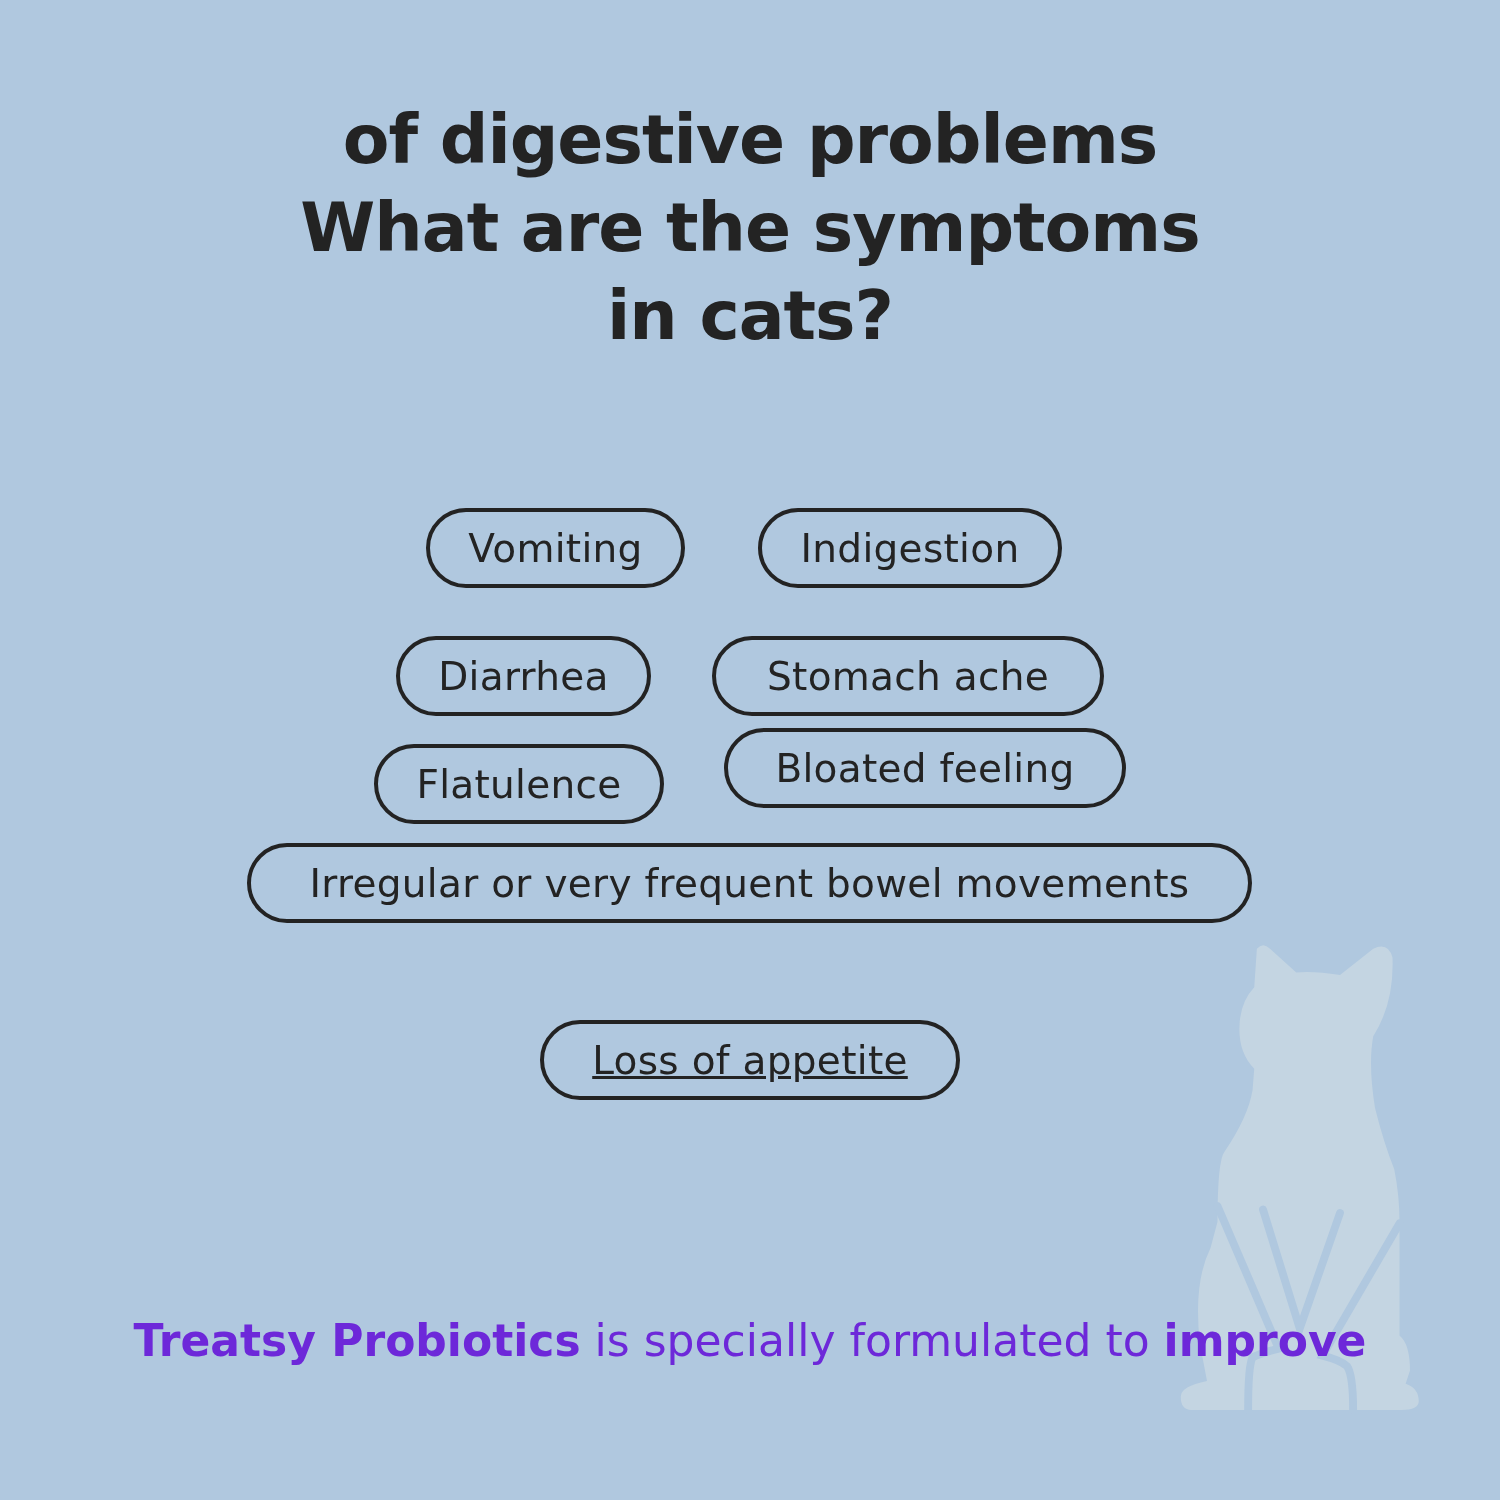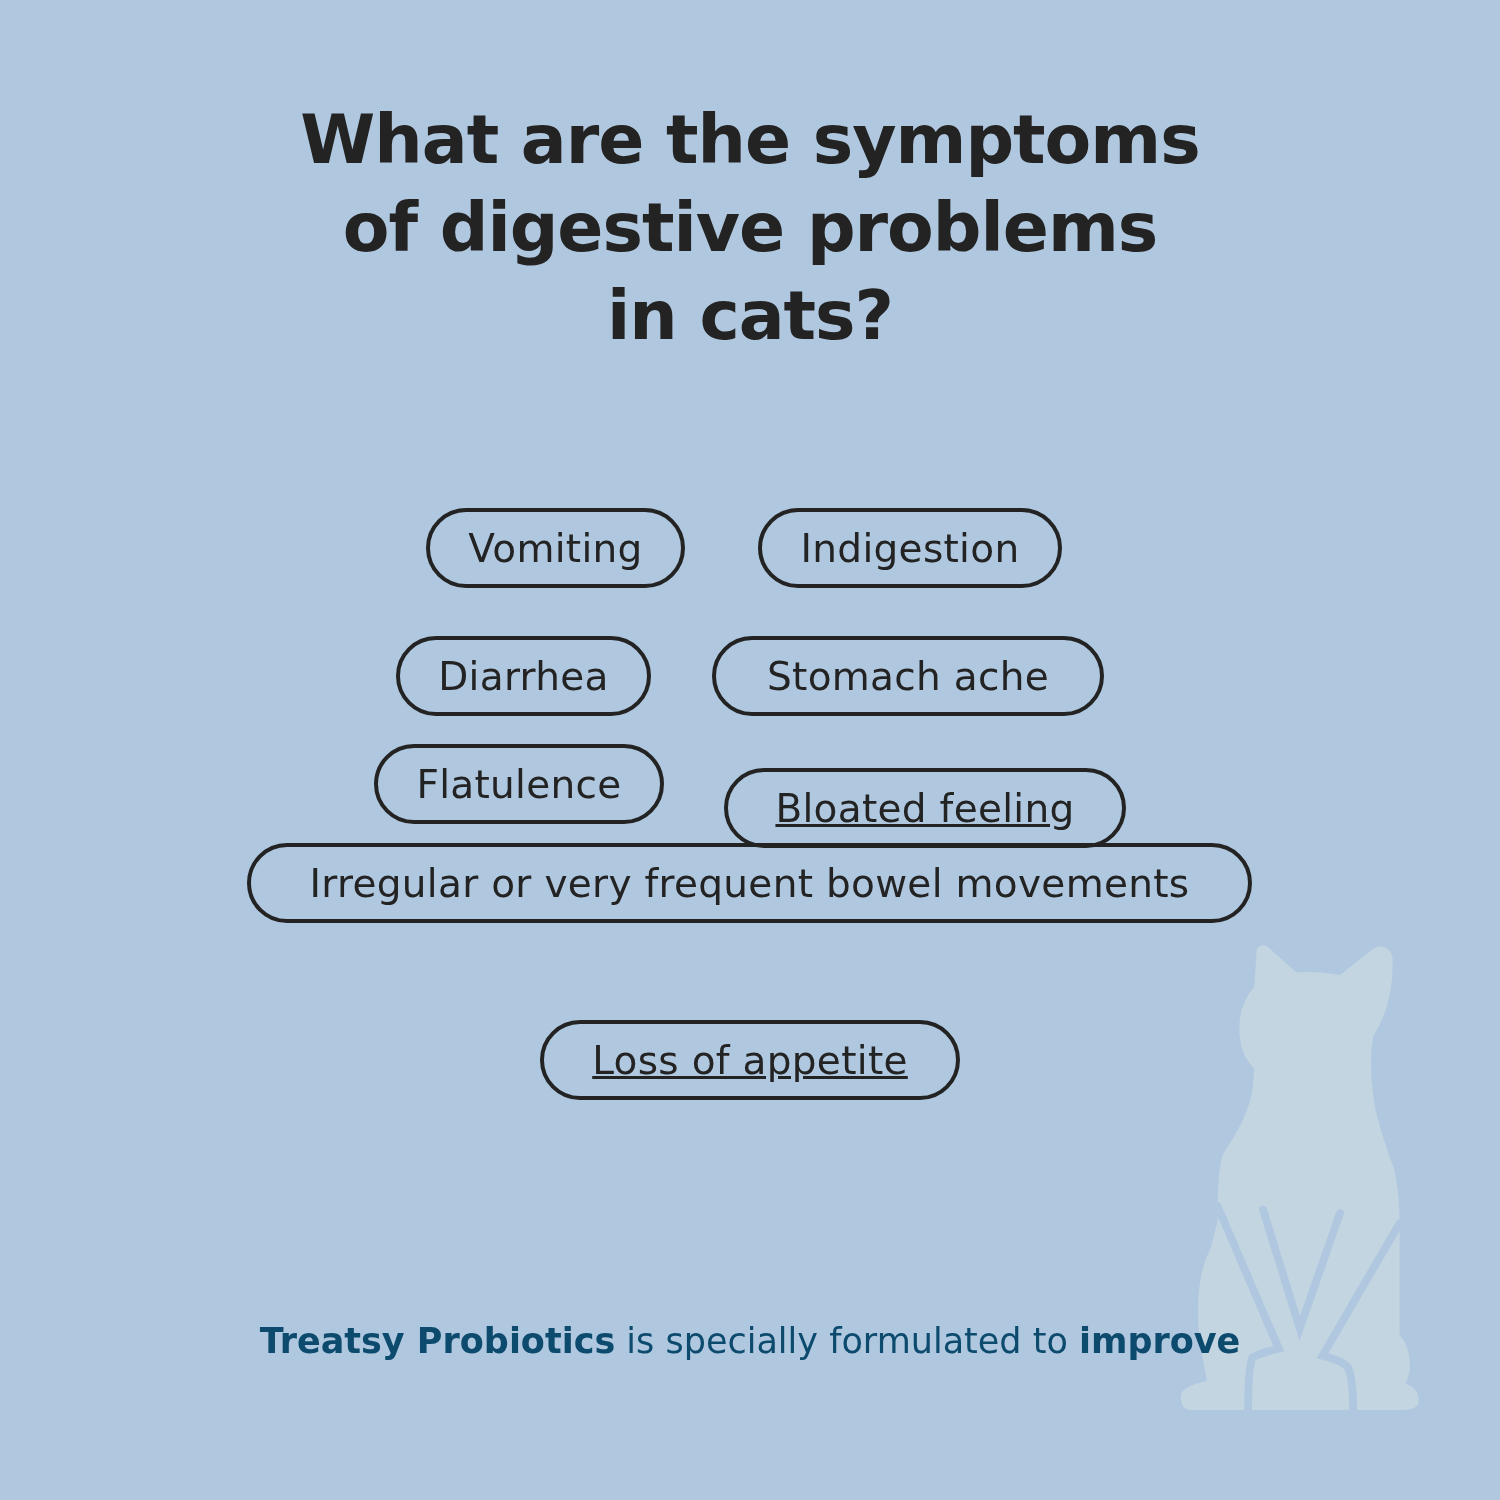--- a/index.html
+++ b/index.html
@@ -13,50 +13,50 @@
     letter-spacing:-1px;
   }
   .pill {
     position:absolute; height:80px; border:4px solid #232323; border-radius:44px;
     box-sizing:border-box; display:flex; align-items:center; justify-content:center;
     font-family:"DejaVu Sans", sans-serif; font-size:39px; font-weight:normal; color:#232323;
     letter-spacing:0.3px;
   }
   .footer {
     position:absolute; left:0; top:1318px; width:1500px; text-align:center;
-    font-family:"DejaVu Sans", sans-serif; font-size:35px; line-height:46px; color:#0c4a6e;
+    font-family:"DejaVu Sans", sans-serif; font-size:44px; line-height:46px; color:#6d28d9;
   }
   .footer b { font-weight:bold; }
   .cat { position:absolute; left:1165px; top:912px; width:280px; height:532px; }
 </style>
 </head>
 <body>
 
 <div class="title">
+  <div>of digestive problems</div>
   <div>What are the symptoms</div>
-  <div>of digestive problems</div>
   <div>in cats?</div>
 </div>
 
 <div class="pill" style="left:426px; top:508px; width:259px;">
     <span>Vomiting</span>
   </div>
 <div class="pill" style="left:758px; top:508px; width:304px;">
     <span>Indigestion</span>
   </div>
 <div class="pill" style="left:396px; top:636px; width:255px;">
     <span>Diarrhea</span>
   </div>
 <div class="pill" style="left:712px; top:636px; width:392px;">
     <span>Stomach ache</span>
   </div>
 <div class="pill" style="left:374px; top:744px; width:290px;">
     <span>Flatulence</span>
   </div>
-<div class="pill" style="left:724px; top:768px; width:402px;text-decoration:underline;">
+<div class="pill" style="left:724px; top:728px; width:402px;">
     <span>Bloated feeling</span>
   </div>
 <div class="pill" style="left:247px; top:843px; width:1005px;">
     <span>Irregular or very frequent bowel movements</span>
   </div>
 <div class="pill" style="left:540px; top:1020px; width:420px;text-decoration:underline;">
     <span>Loss of appetite</span>
   </div>
 
 <svg class="cat" viewBox="0 0 320 560">

